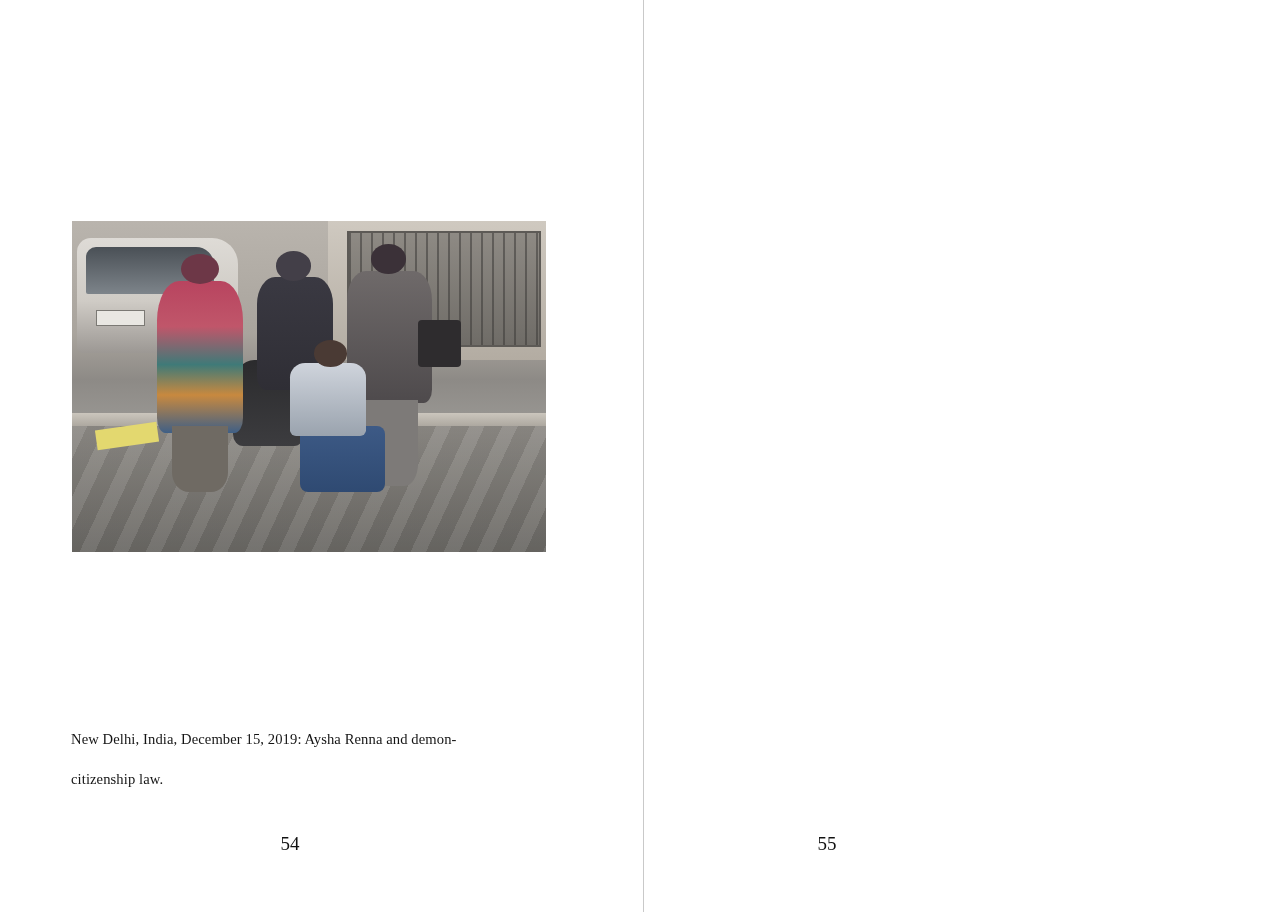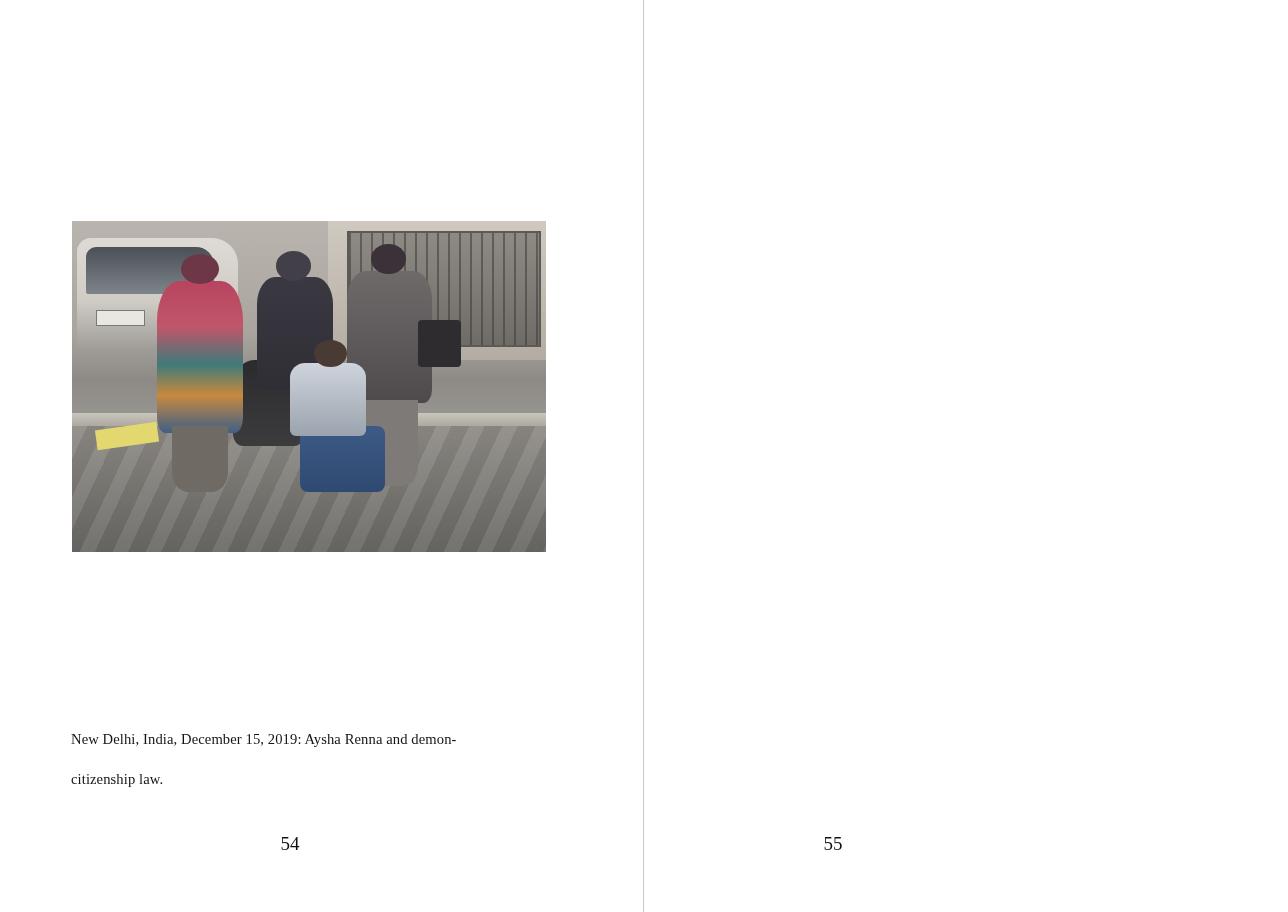--- a/index.html
+++ b/index.html
@@ -58,21 +58,21 @@
 
   .folio {
     position: absolute;
     top: 833px;
     width: 100%;
     text-align: center;
     font-size: 19px;
     color: #121212;
   }
   .page-left .folio { left: 8px; margin-left: 22px; }
-  .page-right .folio { left: 16px; text-align: center; }
+  .page-right .folio { left: 10px; text-align: center; }
 
   
   .photo { position: absolute; inset: 0; }
 
   
   .ph-l-bg {
     position: absolute; inset: 0;
     background:
       linear-gradient(180deg, #b9b4ad 0%, #a9a49d 34%, #8d8a86 48%, #9a9894 62%, #86837f 100%);
   }

